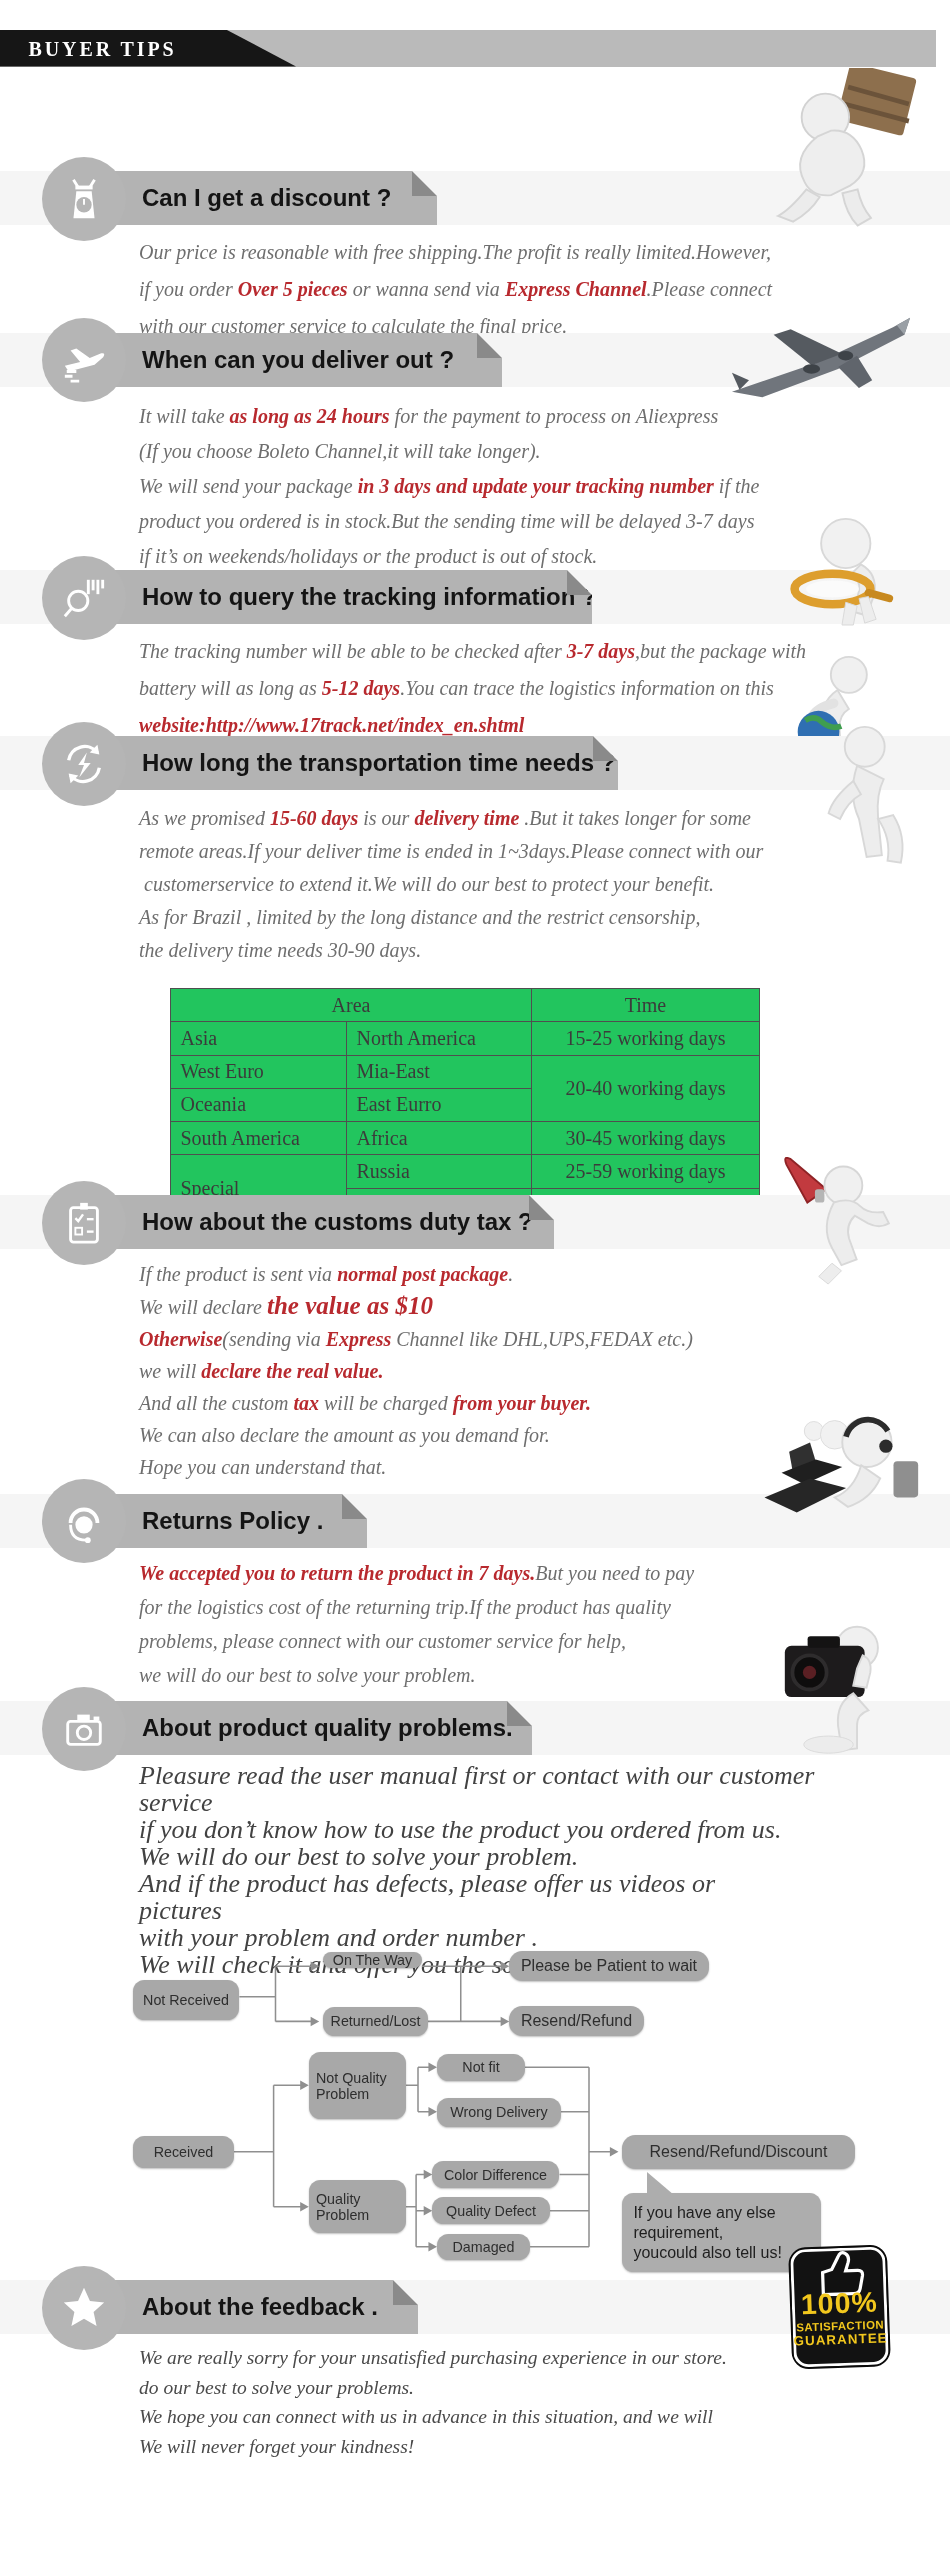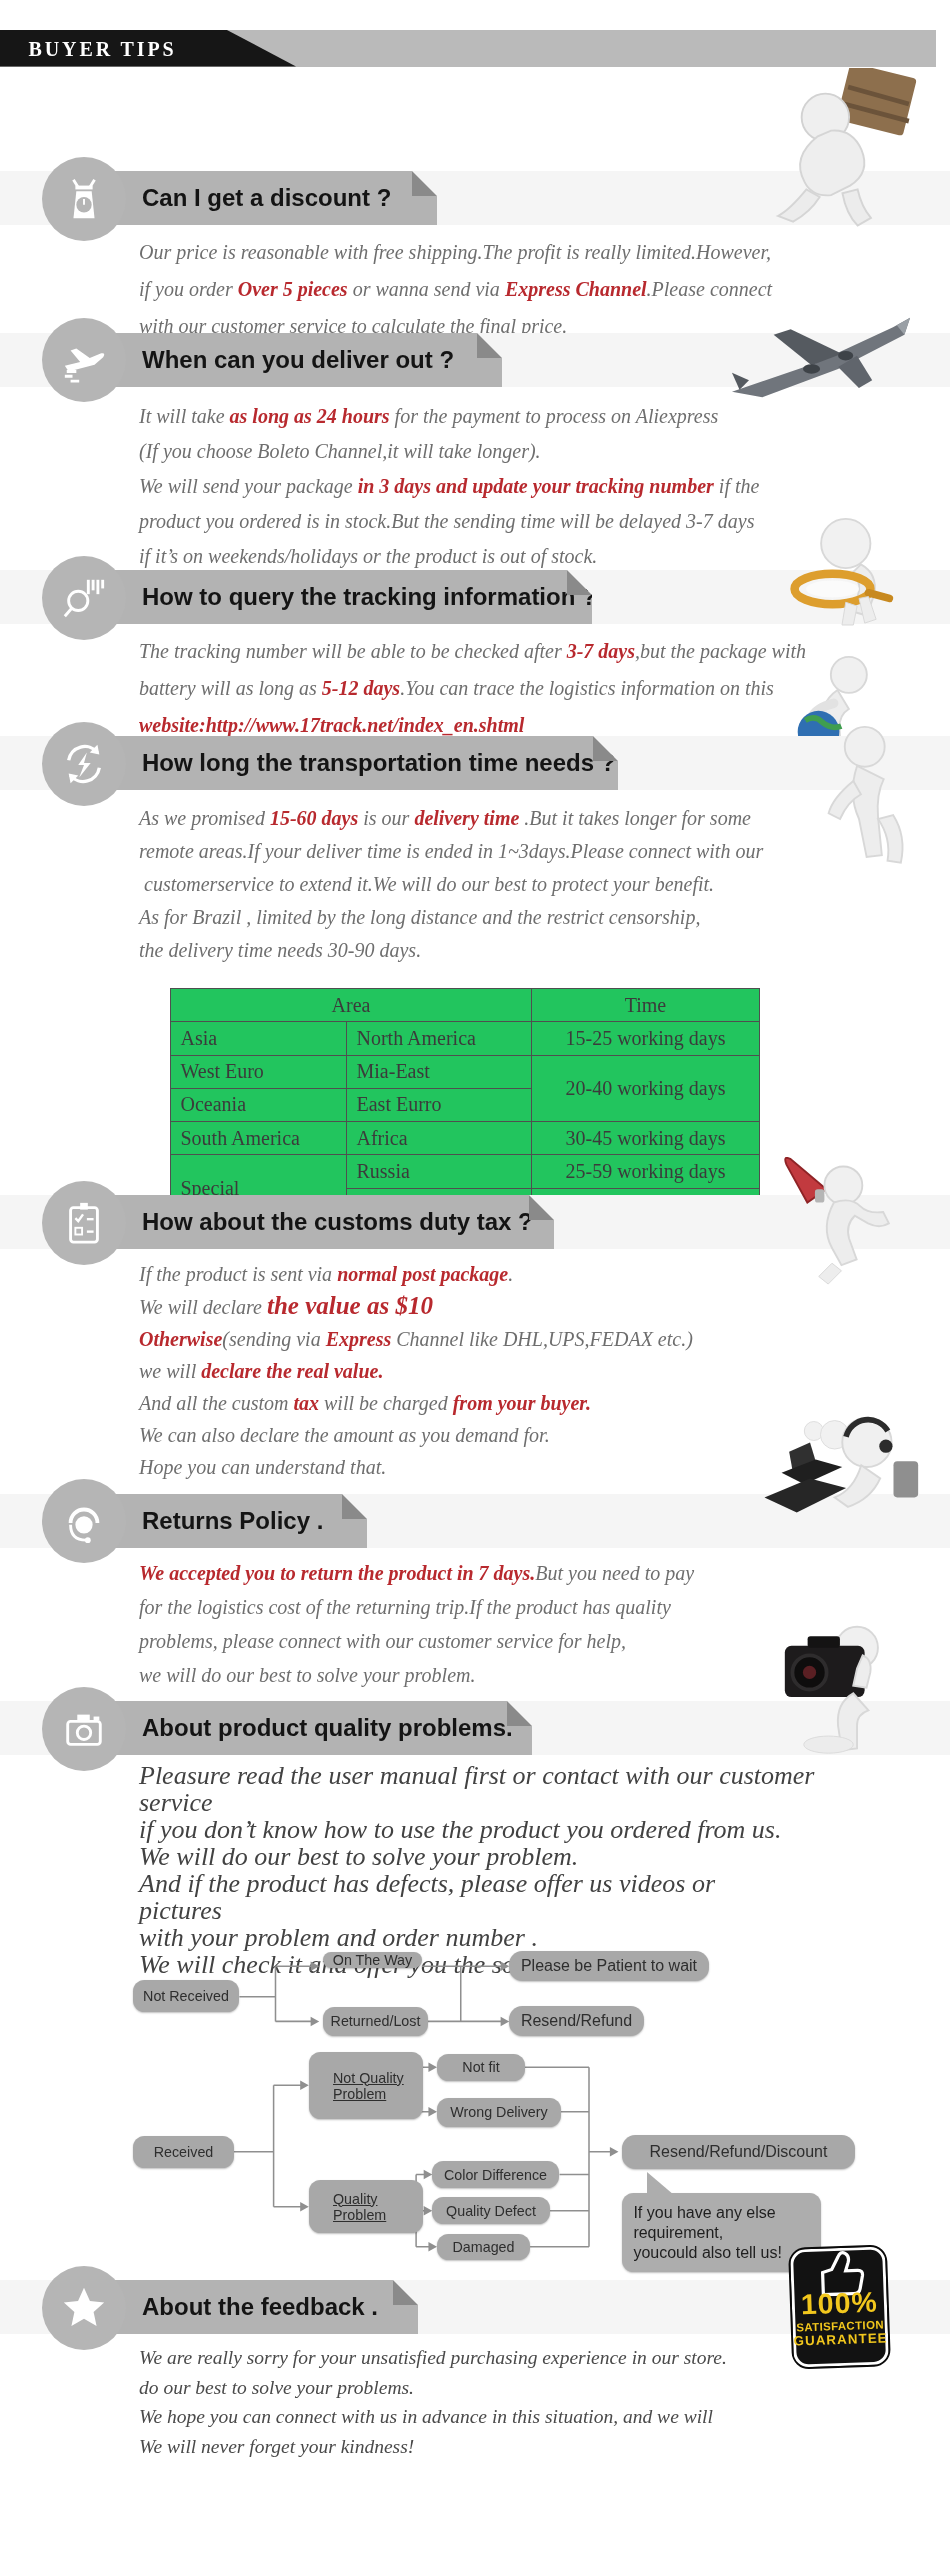--- a/index.html
+++ b/index.html
@@ -31,21 +31,21 @@
               font-size:20px;color:#3b3b3b;background:#22c55e;}
   .ship-table td{border:1px solid #4f4f4f;padding:1.9px 9.5px;height:28.5px;}
   .ship-table tr.hd td{text-align:center;height:28.5px;}
   .ship-table td.time{text-align:center;}
   
   .flow{position:absolute;font-family:"Liberation Sans",sans-serif;}
   .flow svg.conn{position:absolute;left:0;top:0;}
   .flow-box{position:absolute;background:#a8a8a8;border-radius:11.4px;color:#2e2e2e;
             display:flex;align-items:center;justify-content:center;text-align:center;
             font-size:14.3px;line-height:1.12;box-shadow:0 1px 1.9px rgba(0,0,0,0.25);}
-  .flow-box.left{justify-content:flex-start;text-align:left;padding-left:24px;text-decoration:underline;}
+  .flow-box.left{justify-content:flex-start;text-align:left;padding-left:7px;}
   .flow-box.big{font-size:16px;border-radius:13.3px;}
   .flow-note{position:absolute;background:#adadad;border-radius:11.4px;color:#1f1f1f;
              font-size:16px;line-height:1.25;padding:9.5px 11.4px;white-space:pre-line;
              box-shadow:0 1px 1.9px rgba(0,0,0,0.25);}
   .flow-note::before{content:"";position:absolute;left:25px;top:-21px;width:0;height:0;
              border-bottom:23px solid #adadad;border-right:27px solid transparent;}
   
   .badge{position:absolute;left:792px;top:2248px;width:95px;height:118px;background:#121212;
          border-radius:15px;transform:rotate(-2deg);box-shadow:inset 0 0 0 2.9px #fff,0 0 0 1.9px #0a0a0a;
          display:flex;flex-direction:column;align-items:center;font-family:"Liberation Sans",sans-serif;}
@@ -321,21 +321,21 @@
         <path d="M112 49 H150 M150 17 V75 M150 17 H188 M150 75 H188"></path>
         <path d="M304 17 H345 M310 75 H345 M345 17 V75 M345 17 H388 M345 75 H388"></path>
       </g>
       <g fill="#8f8f8f">
         <path d="M196 17 l-9 -5 v10 z"></path>
           <path d="M196 75 l-9 -5 v10 z"></path>
         <path d="M396 17 l-9 -5 v10 z"></path>
           <path d="M396 75 l-9 -5 v10 z"></path>
       </g>
     </svg>
-    <div class="flow-box" style="left:0;top:30px;width:106px;height:32px">Not Received</div>
+    <div class="flow-box" style="left:0;top:30px;width:106px;height:40px">Not Received</div>
     <div class="flow-box" style="left:190px;top:1.9px;width:99px;height:16px">On The Way</div>
     <div class="flow-box" style="left:190px;top:57px;width:105px;height:28.5px">Returned/Lost</div>
     <div class="flow-box big" style="left:376px;top:1px;width:200px;height:30px">Please be Patient to wait</div>
     <div class="flow-box big" style="left:376px;top:56px;width:135px;height:30px">Resend/Refund</div>
   </div>
 
   <div class="flow" style="left:133px;top:2052px;width:741px;height:228px">
     <svg class="conn" width="741" height="228" viewBox="0 0 780 240">
       <g stroke="#8f8f8f" stroke-width="1.6" fill="none">
         <path d="M106 105 H148 M148 35 V163 M148 35 H177 M148 163 H177"></path>

